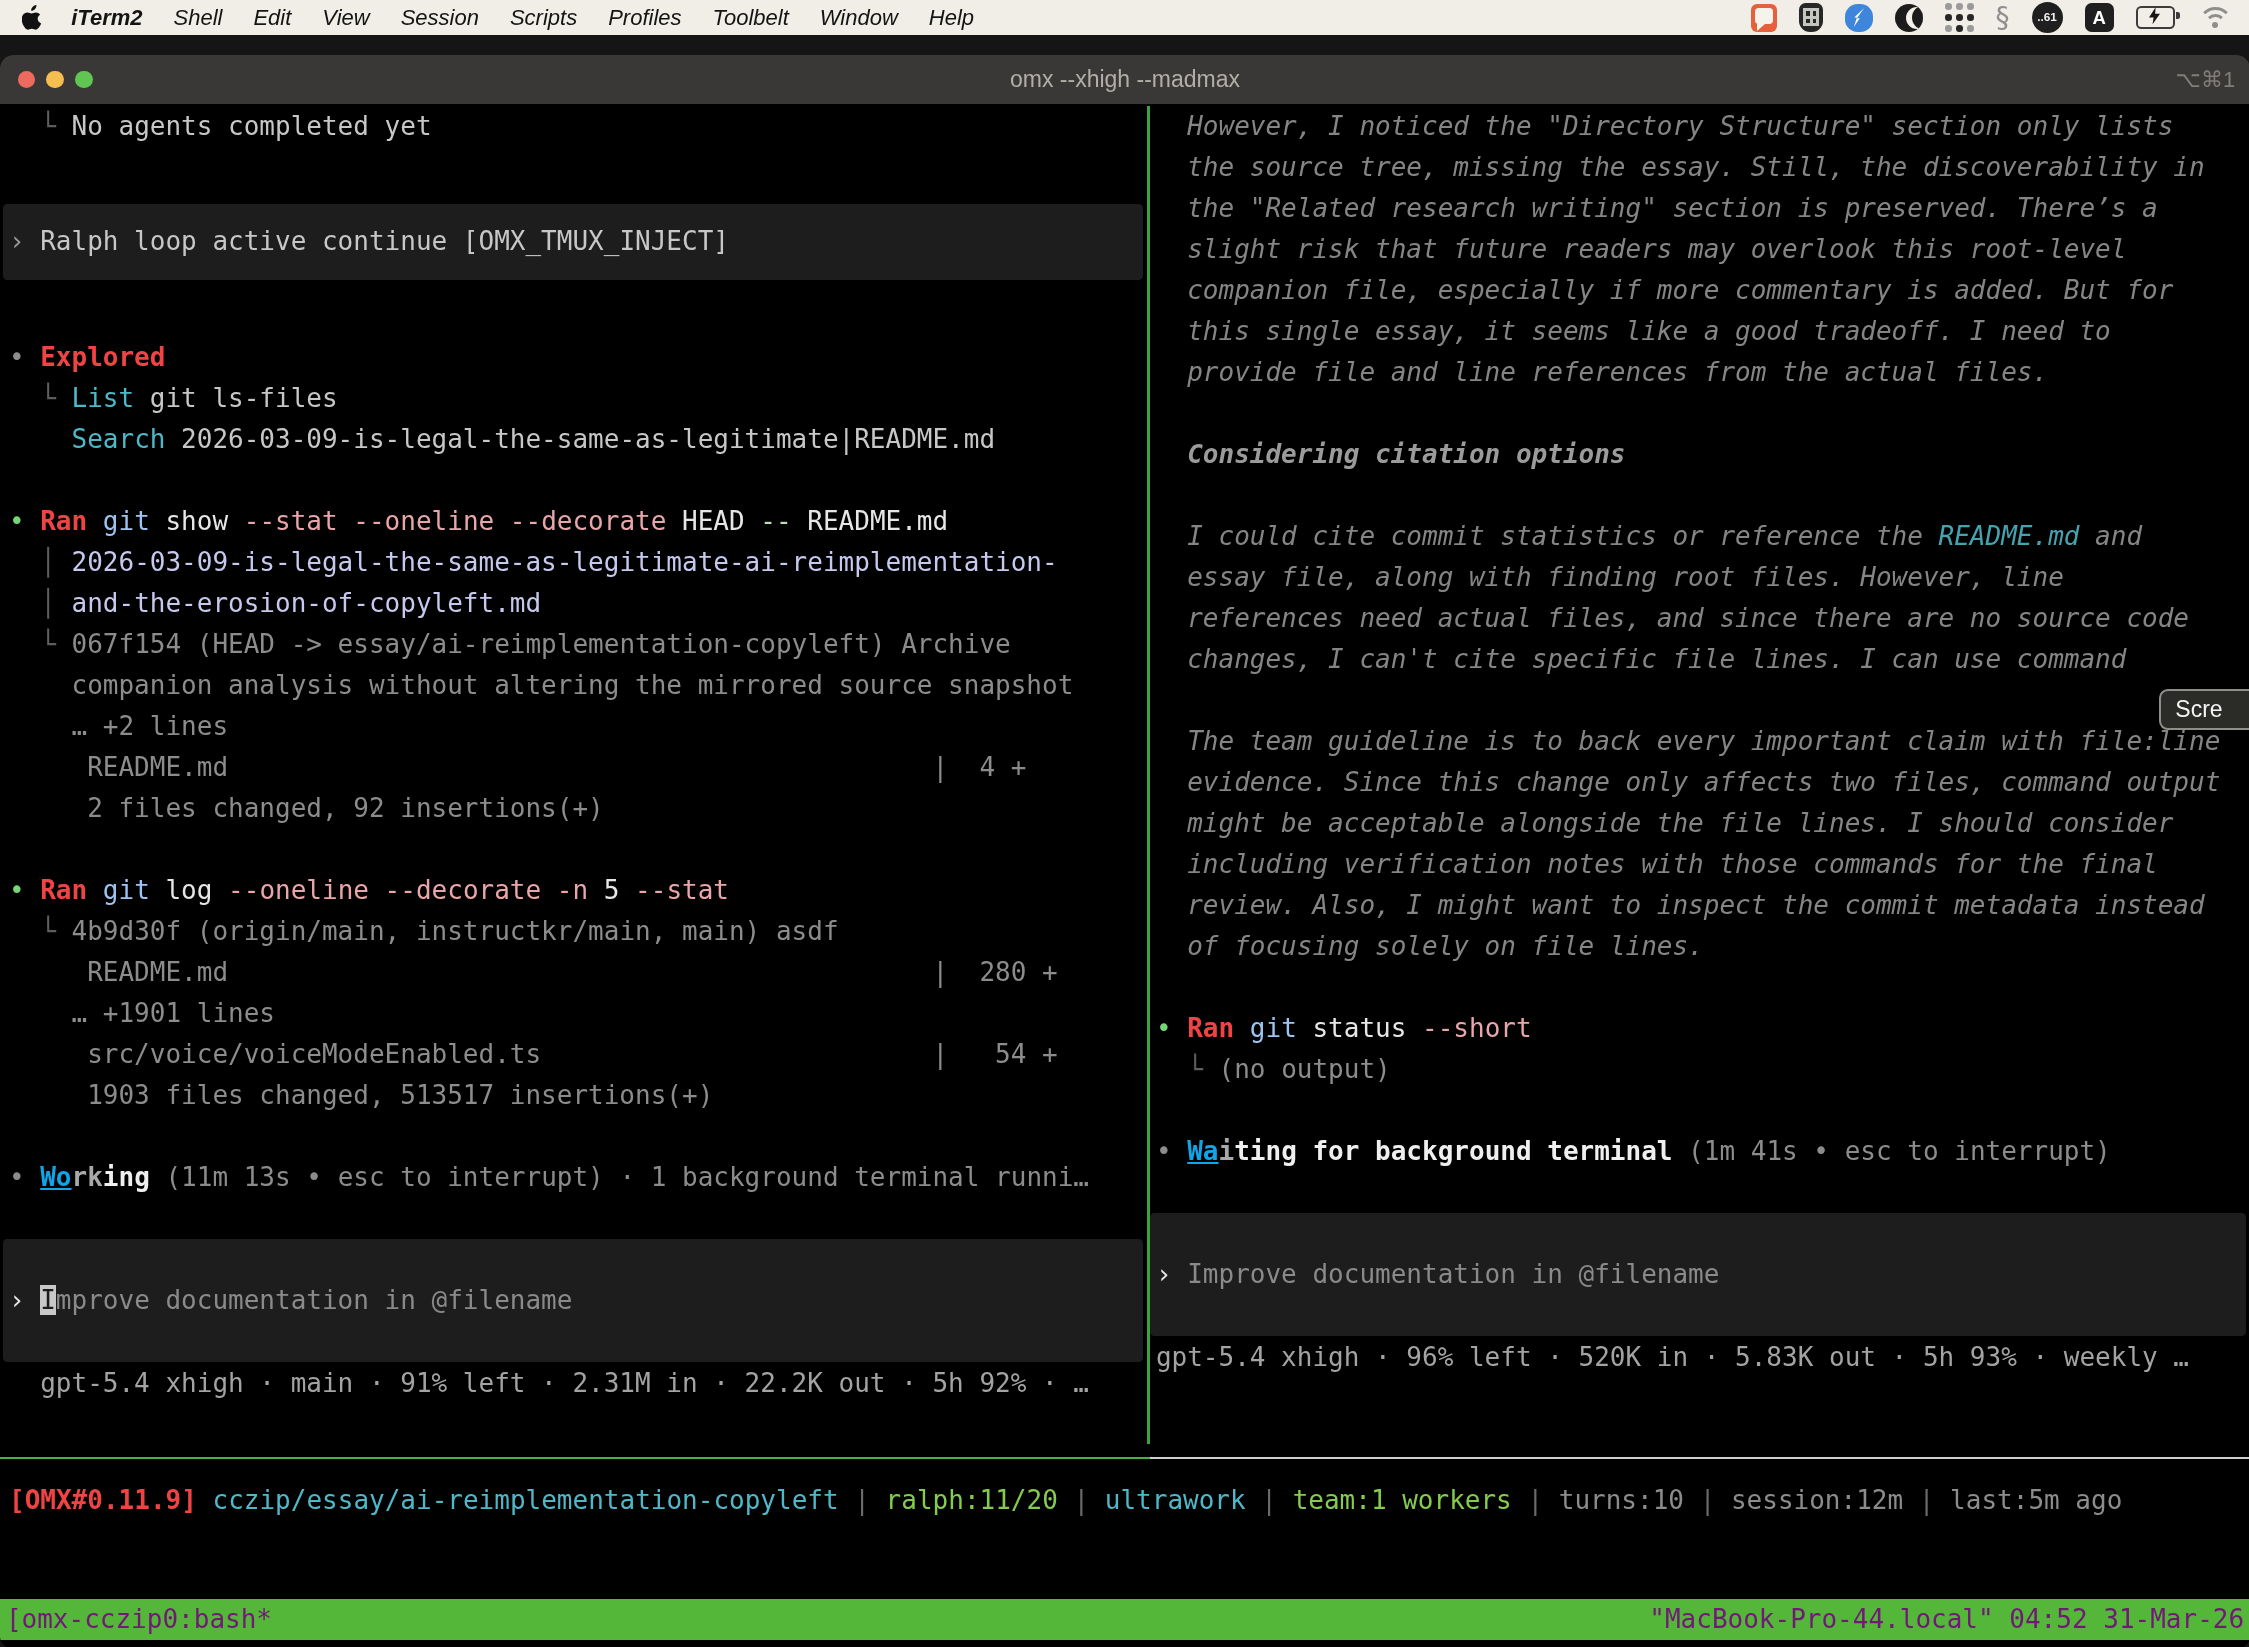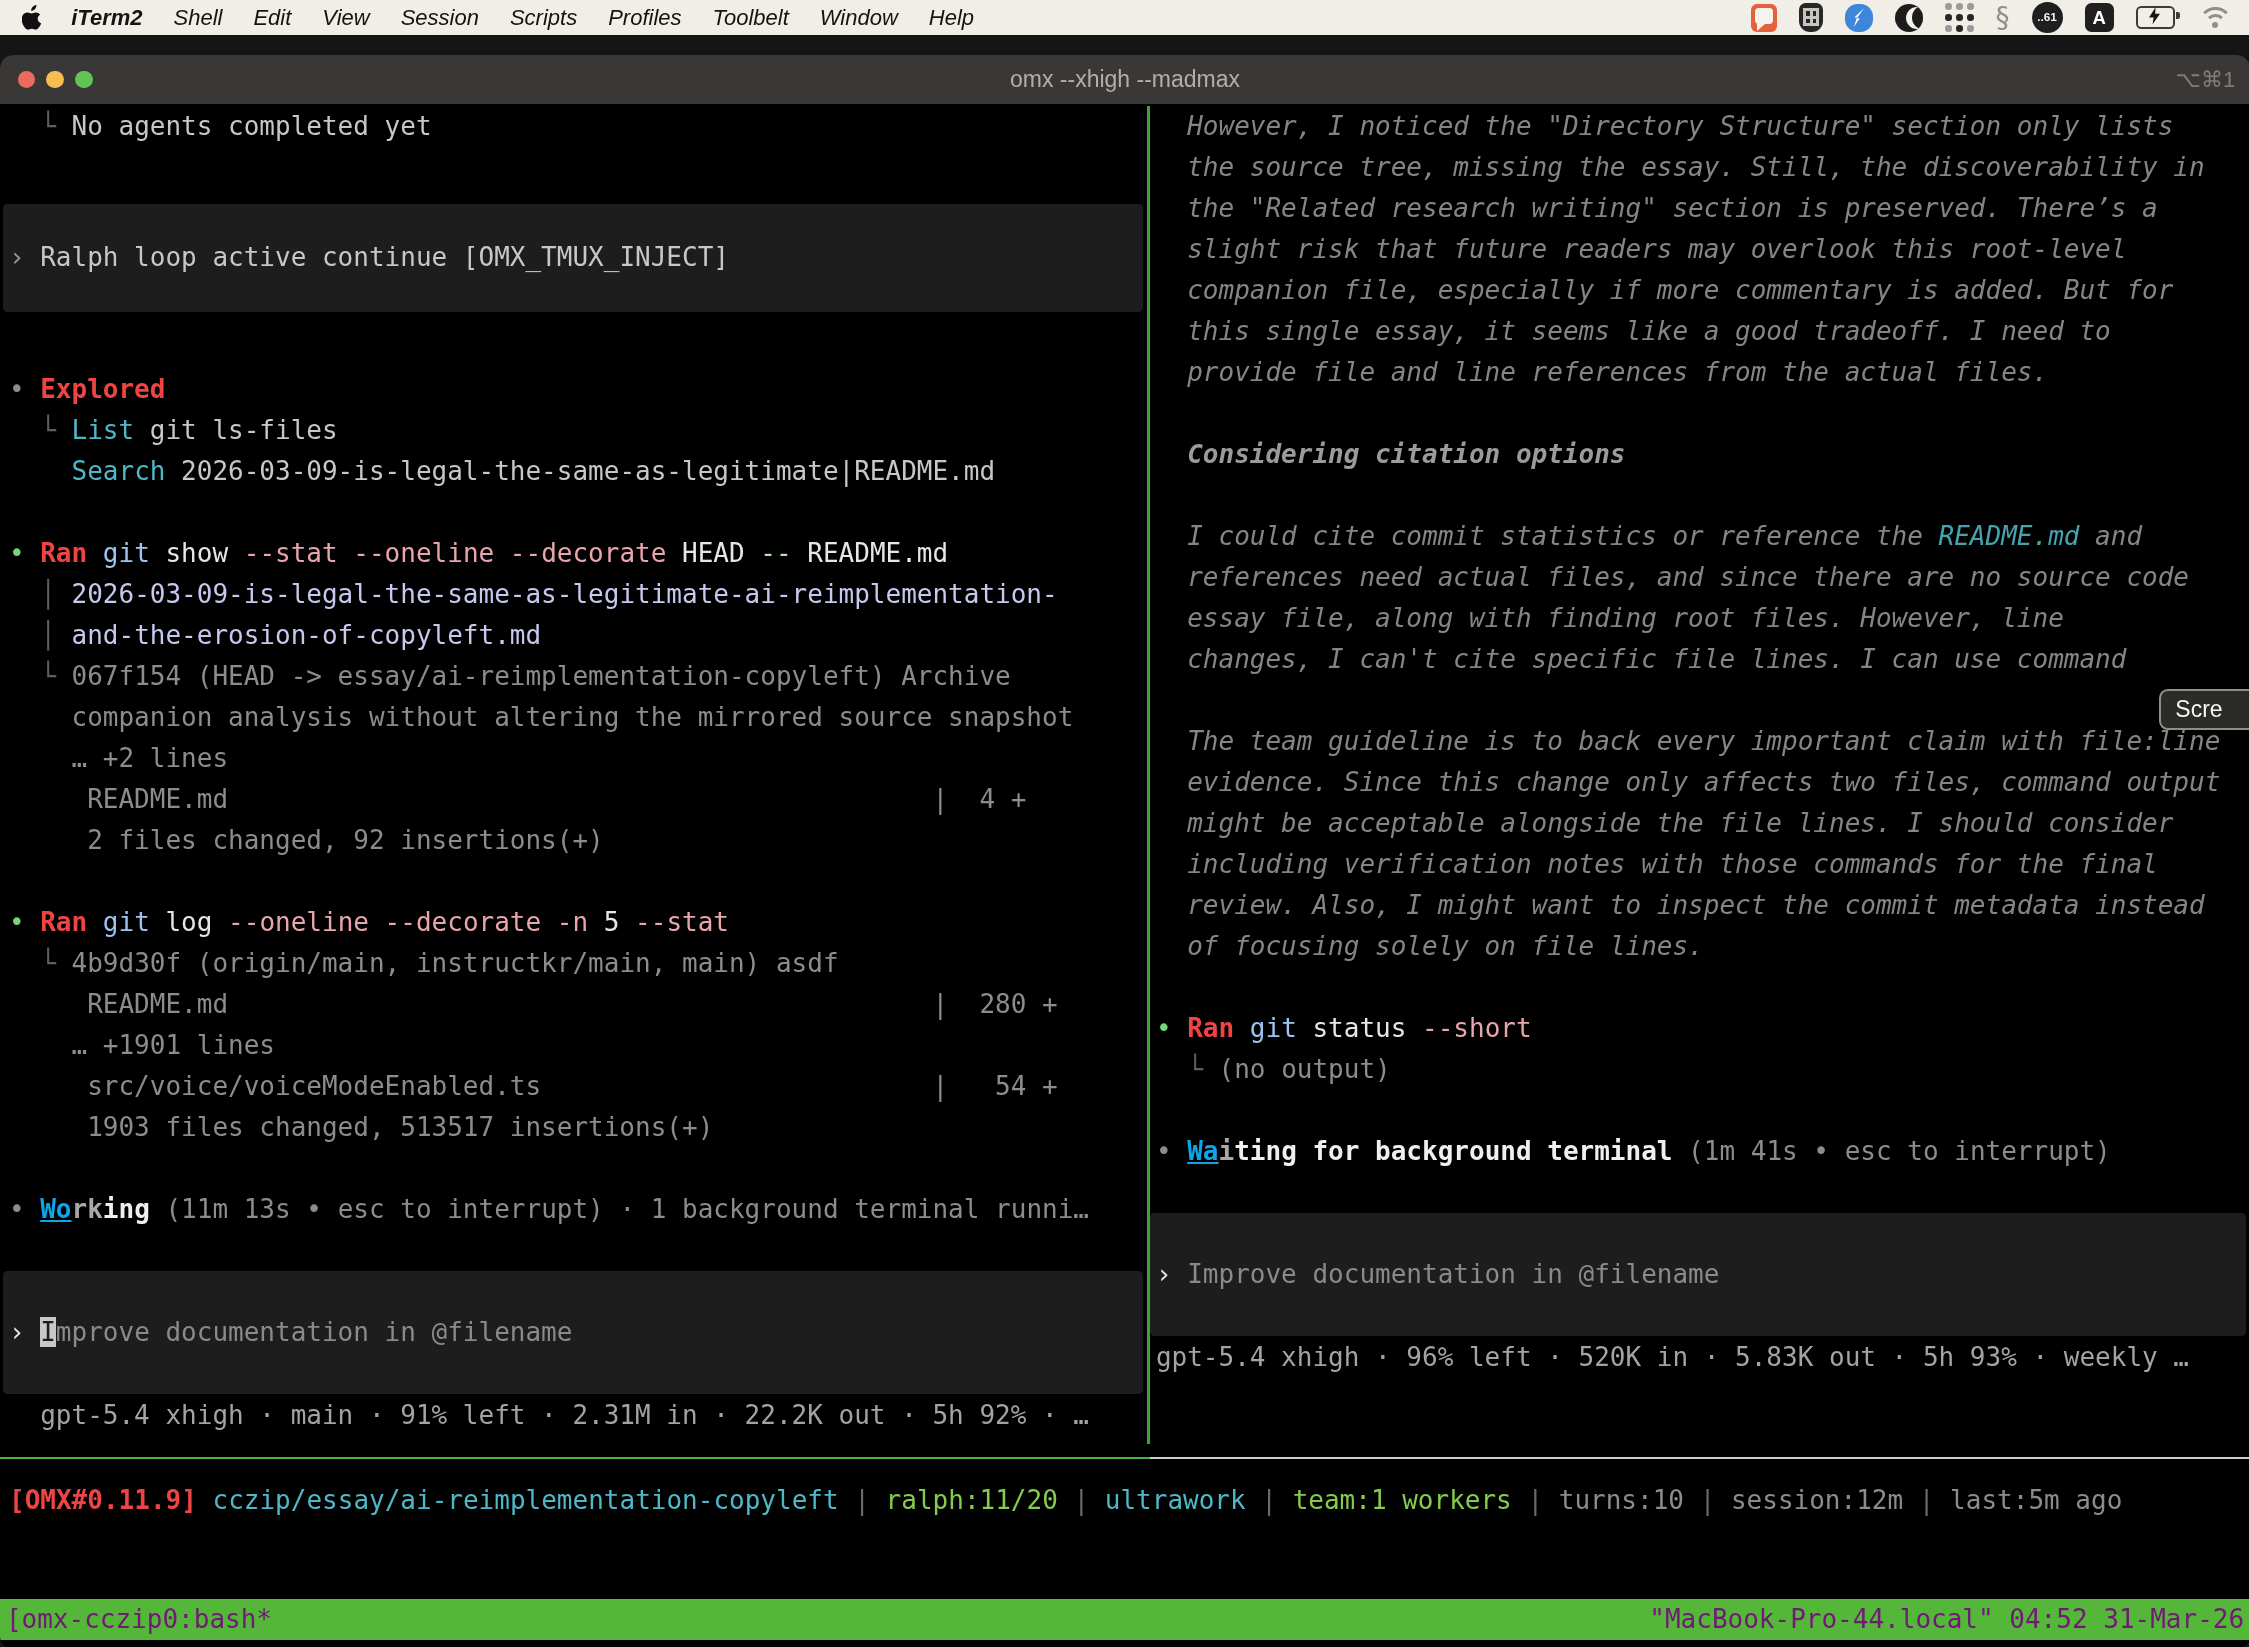--- a/index.html
+++ b/index.html
@@ -51,21 +51,21 @@
 
   .content{position:relative;height:1544px;background:#000;padding-top:1.5px;box-sizing:border-box;}
   .panes{display:flex;height:1338px;overflow:hidden;}
   .pane{height:1338px;overflow:hidden;box-sizing:border-box;}
   .pane-left{width:1147px;padding-left:8.9px;}
   .pane-divider{width:3px;background:#3aa33a;}
   .pane-right{flex:1;padding-left:5.9px;}
 
   .tline{height:41px;white-space:pre;font:26px/41px "DejaVu Sans Mono",monospace;color:#8c8c8c;overflow:hidden;}
   .ibox{background:#1d1d1d;border-radius:4.4px;height:123px;margin:0.7px 4.4px 0.7px -5.9px;padding-left:5.9px;display:flex;align-items:center;}
-  .ibox.small{height:108px;margin-top:16px;margin-bottom:16px;}
+  .ibox.small{height:76px;margin-top:16px;margin-bottom:16px;}
 
   
   .s-b{color:#ef4444;font-weight:bold;text-align:center;}
   .s-w{color:#e6e6e6;}
   .s-g{color:#8c8c8c;}
   .s-g2{color:#c7c7c7;}
   .s-g3{color:#a3a3a3;}
   .s-tree{color:#5e5e5e;}
   .s-c{color:#4fb8c8;}
   .s-bl{color:#9ec3f0;}
@@ -197,22 +197,22 @@
             <div class="tline"><span class="s-it">  the source tree, missing the essay. Still, the discoverability in</span></div>
             <div class="tline"><span class="s-it">  the "Related research writing" section is preserved. There’s a</span></div>
             <div class="tline"><span class="s-it">  slight risk that future readers may overlook this root-level</span></div>
             <div class="tline"><span class="s-it">  companion file, especially if more commentary is added. But for</span></div>
             <div class="tline"><span class="s-it">  this single essay, it seems like a good tradeoff. I need to</span></div>
             <div class="tline"><span class="s-it">  provide file and line references from the actual files.</span></div>
             <div class="tline"></div>
             <div class="tline"><span class="s-ith">  Considering citation options</span></div>
             <div class="tline"></div>
             <div class="tline"><span class="s-it">  I could cite commit statistics or reference the </span><span class="s-itc">README.md</span><span class="s-it"> and</span></div>
+            <div class="tline"><span class="s-it">  essay file, along with finding root files. However, line</span></div>
             <div class="tline"><span class="s-it">  references need actual files, and since there are no source code</span></div>
-            <div class="tline"><span class="s-it">  essay file, along with finding root files. However, line</span></div>
             <div class="tline"><span class="s-it">  changes, I can't cite specific file lines. I can use command</span></div>
             <div class="tline"></div>
             <div class="tline"><span class="s-it">  The team guideline is to back every important claim with file:line</span></div>
             <div class="tline"><span class="s-it">  evidence. Since this change only affects two files, command output</span></div>
             <div class="tline"><span class="s-it">  might be acceptable alongside the file lines. I should consider</span></div>
             <div class="tline"><span class="s-it">  including verification notes with those commands for the final</span></div>
             <div class="tline"><span class="s-it">  review. Also, I might want to inspect the commit metadata instead</span></div>
             <div class="tline"><span class="s-it">  of focusing solely on file lines.</span></div>
             <div class="tline"></div>
             <div class="tline"><span class="s-grn">• </span><span class="s-b">Ran</span><span class="s-bl"> git</span><span class="s-w"> status</span><span class="s-pk"> --short</span></div>

